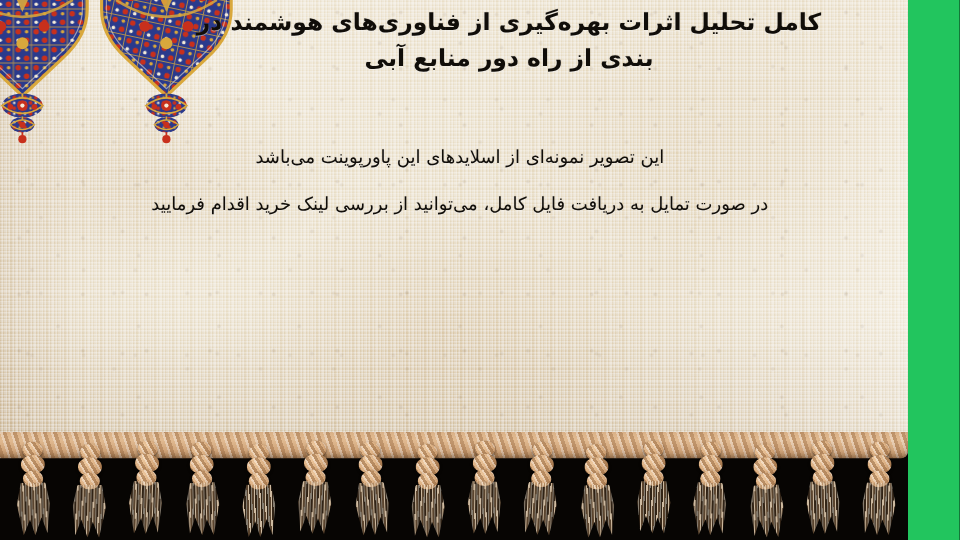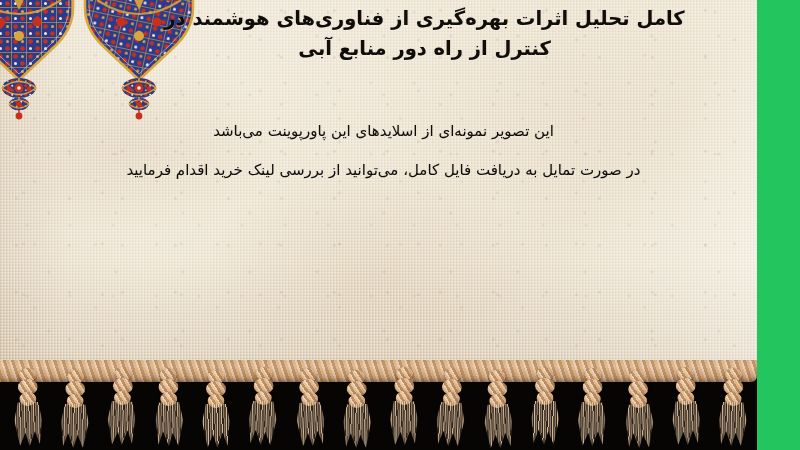--- a/index.html
+++ b/index.html
@@ -271,21 +271,21 @@
       </g>
       <circle cx="60" cy="146" r="3.4" fill="#c8301c"></circle>
       <line x1="60" y1="108" x2="60" y2="112" stroke="#d9a83c" stroke-width="1.6"></line>
       <line x1="60" y1="127" x2="60" y2="130" stroke="#d9a83c" stroke-width="1.4"></line>
       <line x1="60" y1="140" x2="60" y2="143" stroke="#c8301c" stroke-width="1.4"></line>
     </svg>
   </div>
 
   <div class="txt" id="title-block">
     <span class="tline">کامل تحلیل اثرات بهره‌گیری از فناوری‌های هوشمند در</span>
-    <span class="tline">کنترل از راه دور منابع آبی</span>
+    <span class="tline">بندی از راه دور منابع آبی</span>
   </div>
 
   <div class="txt" id="body-block">
     <span class="bline">این تصویر نمونه‌ای از اسلایدهای این پاورپوینت می‌باشد</span>
     <span class="bline">در صورت تمایل به دریافت فایل کامل، می‌توانید از بررسی لینک خرید اقدام فرمایید</span>
   </div>
 
   <div id="fringe">
     <div id="seam"></div>
     <div id="rope"></div>

